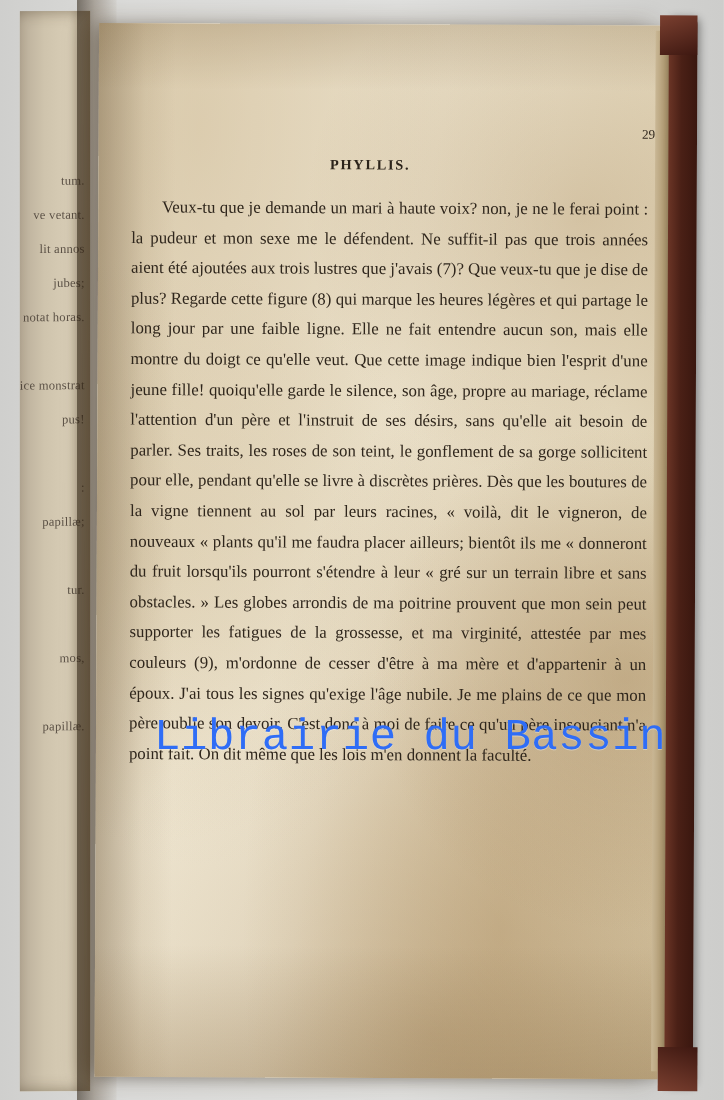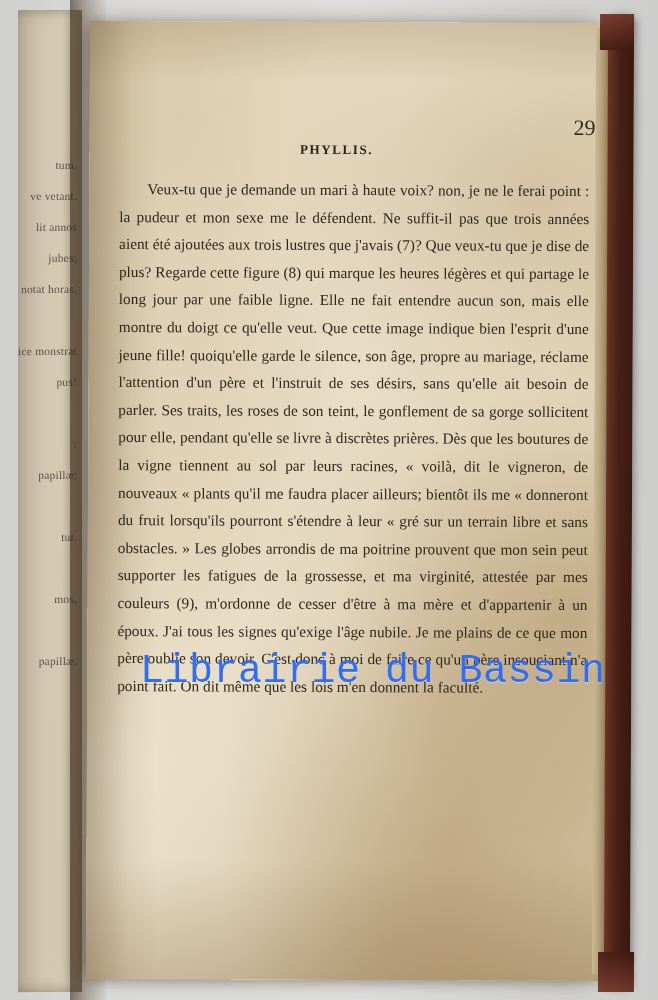--- a/index.html
+++ b/index.html
@@ -153,21 +153,21 @@
     letter-spacing: 2.2px;
     color: #332a1f;
     margin-left: 96px;
     font-variant: small-caps;
     white-space: nowrap;
   }
   .folio {
     position: absolute;
     right: -6px;
     top: -4px;
-    font-size: 22px;
+    font-size: 12px;
     color: #332a1f;
     font-family: "Liberation Serif", serif;
   }
   .speaker {
     margin-top: 24px;
     text-align: center;
     font-size: 13px;
     font-weight: bold;
     letter-spacing: 1.6px;
     color: #2b231a;

